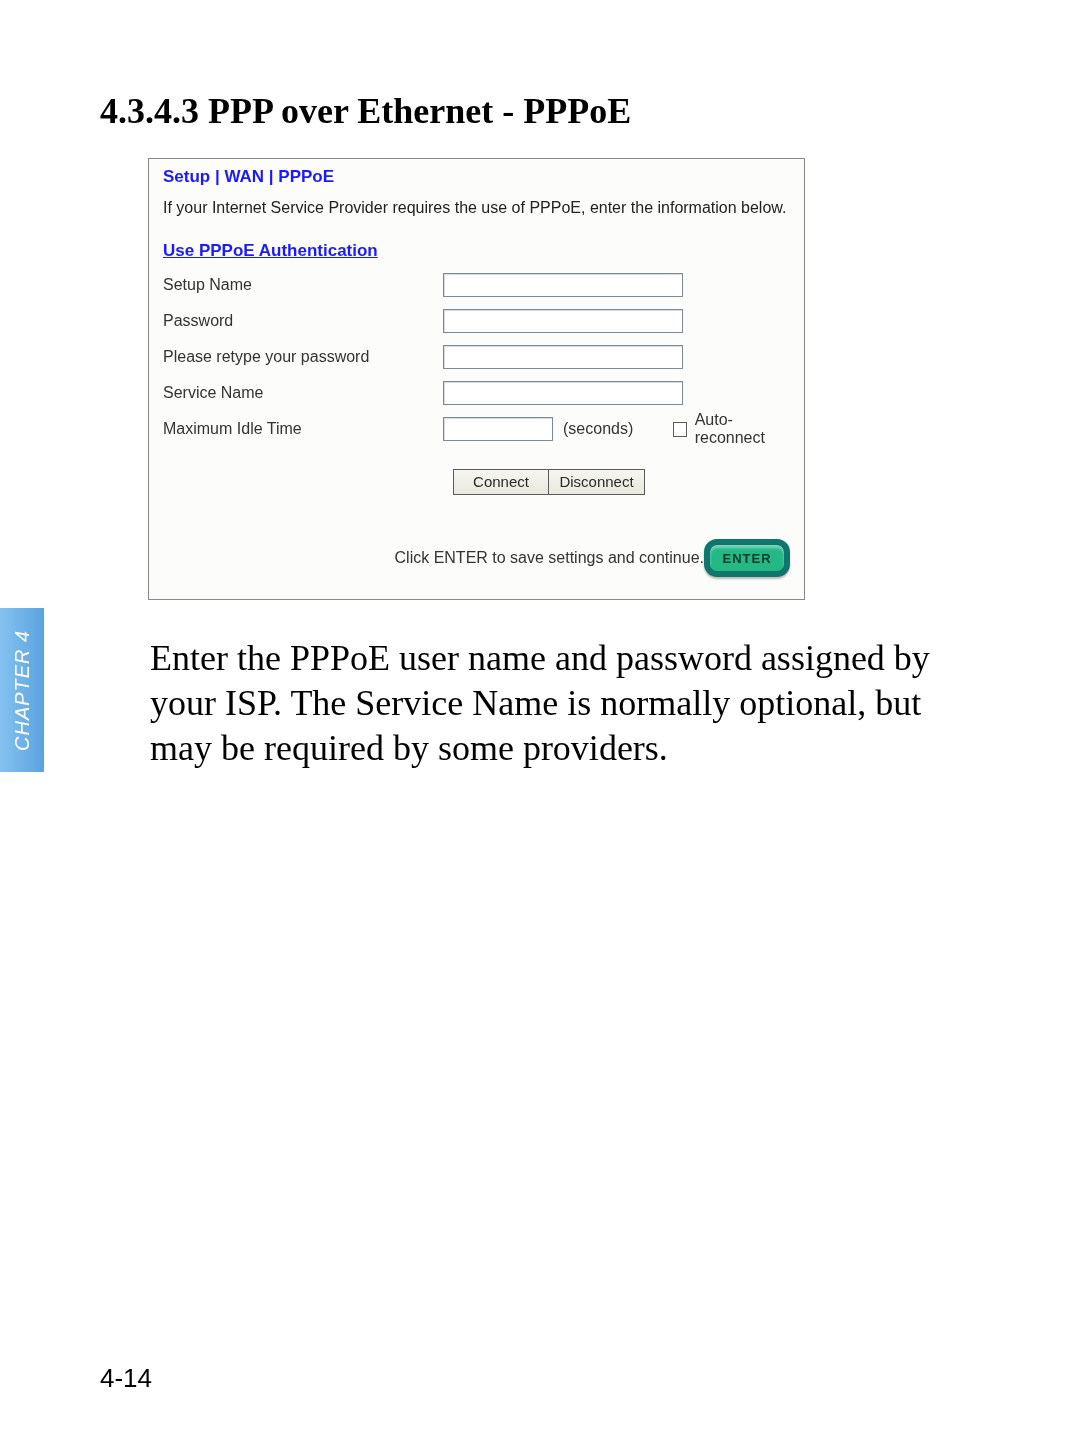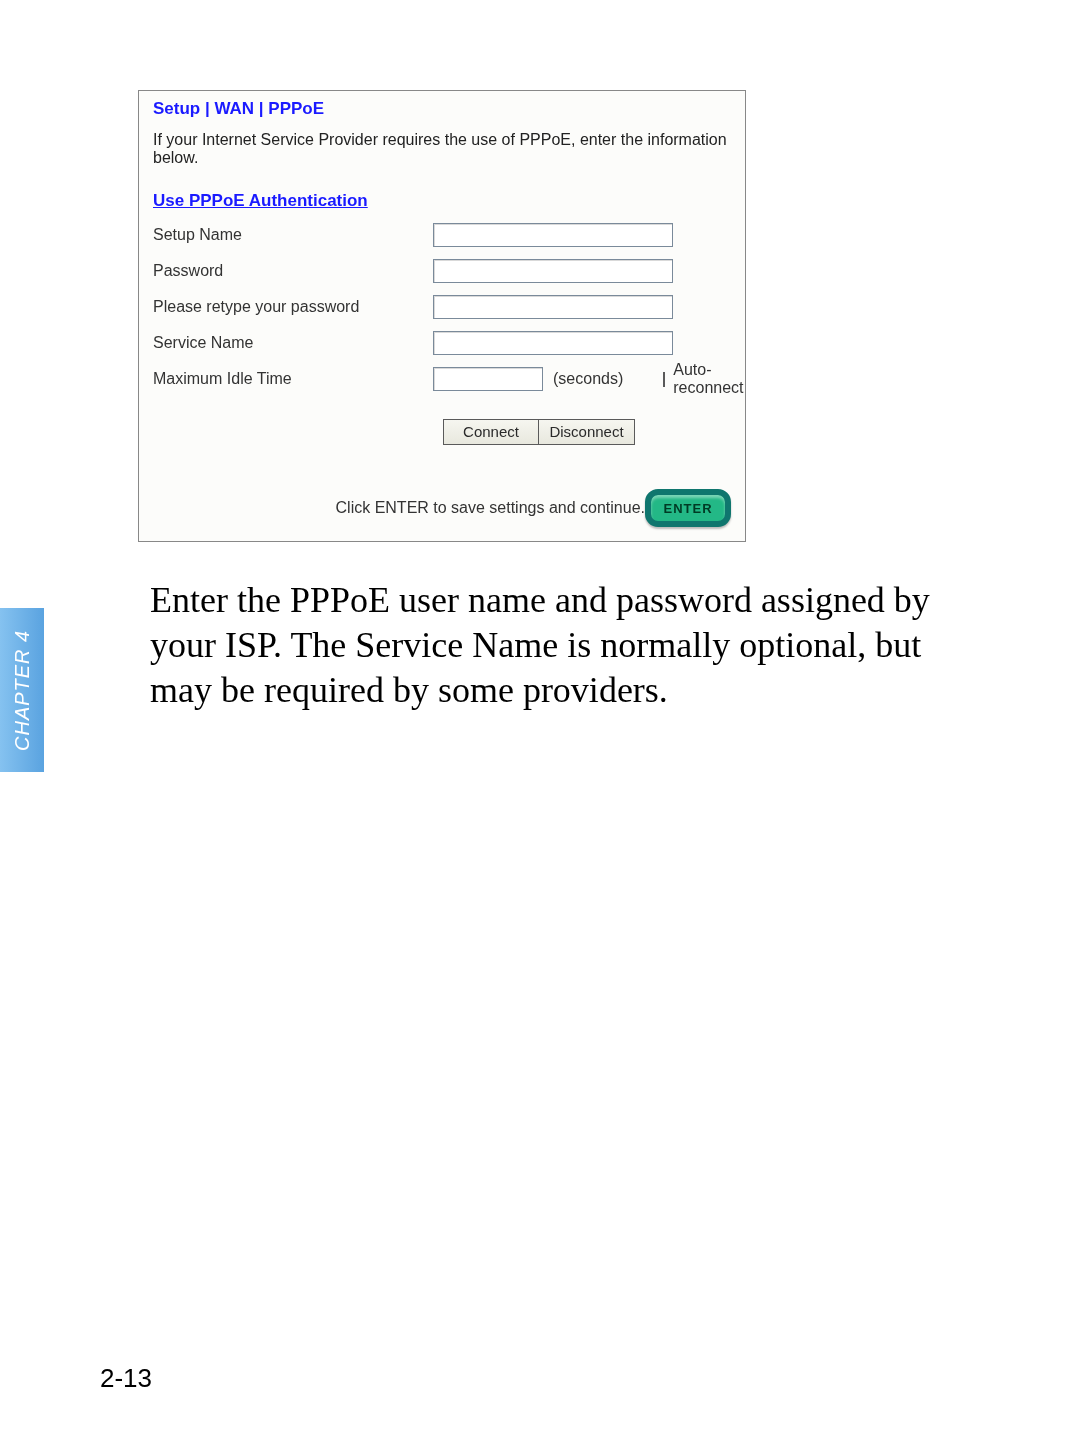--- a/index.html
+++ b/index.html
@@ -20,28 +20,28 @@
     padding: 90px 90px 60px 100px;
   }
   .section-heading {
     font-family: "Times New Roman", Times, serif;
     font-weight: bold;
     font-size: 36px;
     margin: 0 0 26px 0;
   }
   
   .config-panel {
-    margin-left: 38px;
-    width: 608px;
+    margin-left: 48px;
+    width: 657px;
     border: 1px solid #888;
     background: #fcfcfa;
     font-family: Arial, Helvetica, sans-serif;
     font-size: 16px;
     color: #333;
-    padding: 8px 14px 14px 14px;
+    padding: 8px 14px 22px 14px;
     box-sizing: border-box;
   }
   .breadcrumb {
     color: #1a1aff;
     font-weight: bold;
     font-size: 17px;
     margin-bottom: 12px;
   }
   .intro-text {
     font-size: 16px;
@@ -179,20 +179,21 @@
     font-family: Arial, Helvetica, sans-serif;
     font-size: 26px;
     color: #000;
   }
 </style>
 </head>
 <body>
 
 <div class="page">
 
+  <h2 class="section-heading">4.3.4.3 PPP over Ethernet - PPPoE</h2>
 
   <div class="config-panel">
 
     <div class="breadcrumb">Setup | WAN | PPPoE</div>
 
     <div class="intro-text">If your Internet Service Provider requires the use of PPPoE, enter the information below.</div>
 
     <div class="auth-heading">Use PPPoE Authentication</div>
 
     <div class="form-row">
@@ -232,15 +233,15 @@
       <span class="footer-text">Click ENTER to save settings and continue.</span>
       <span class="enter-pill">ENTER</span>
     </div>
 
   </div>
 
   <p class="body-para">Enter the PPPoE user name and password assigned by your ISP. The Service Name is normally optional, but may be required by some providers.</p>
 
   <div class="chapter-tab">CHAPTER 4</div>
 
-  <div class="page-number">2-13</div>
+  <div class="page-number">4-14</div>
 
 </div>
 
 </body></html>

